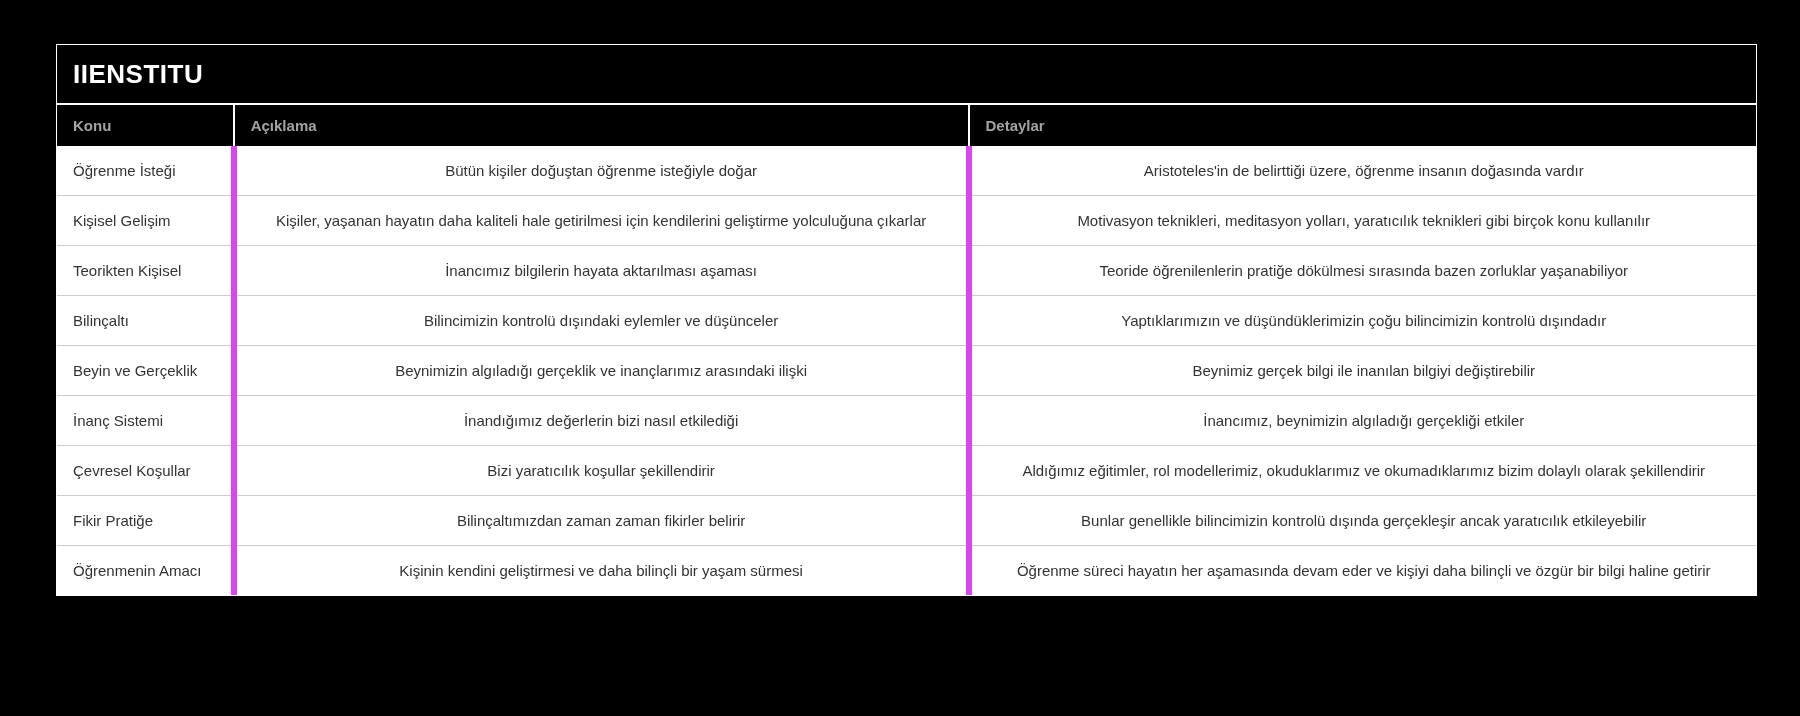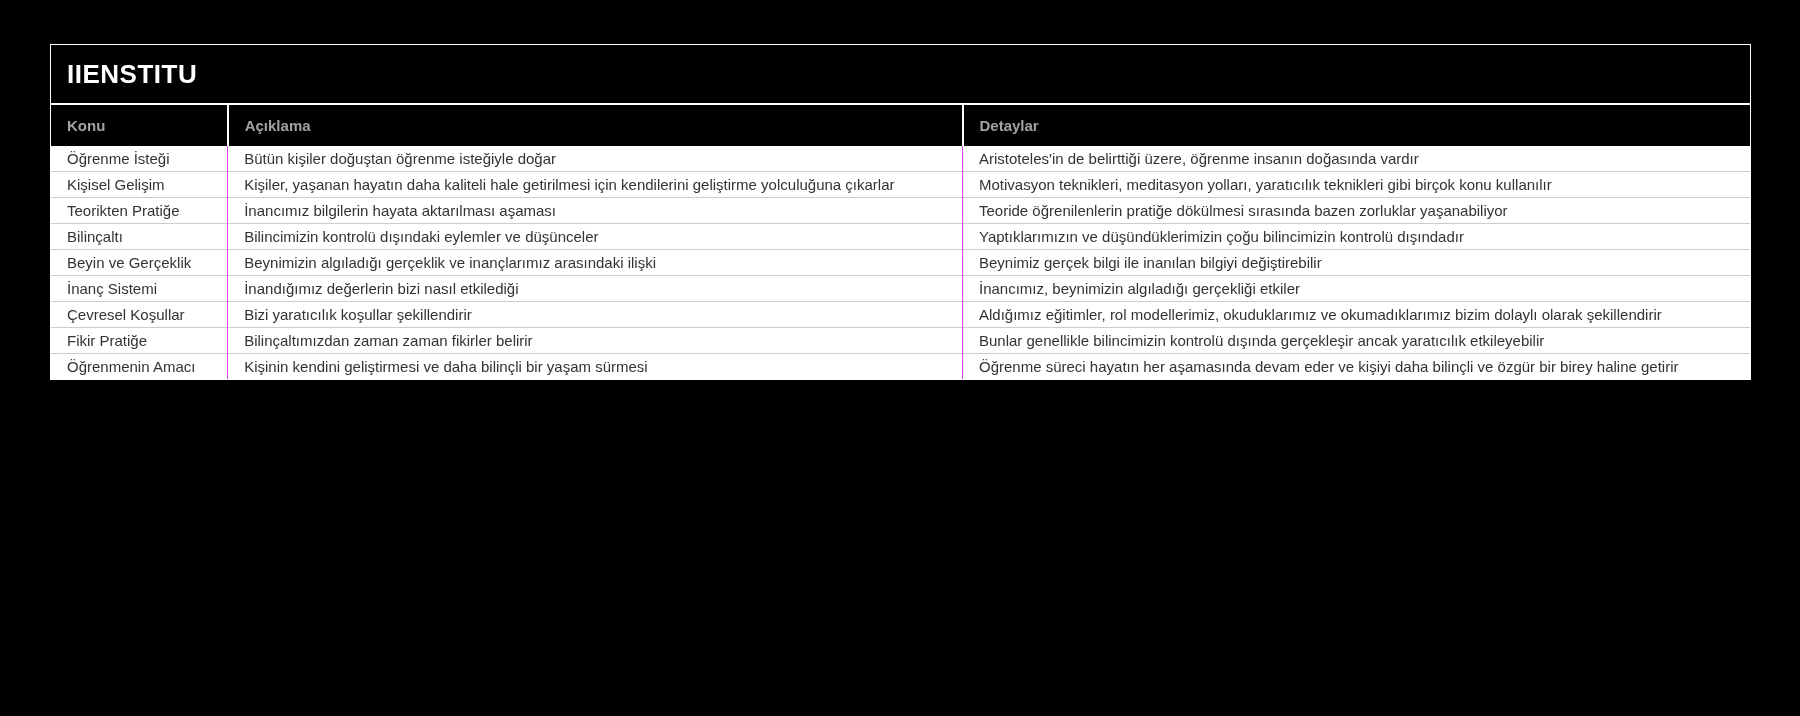--- a/index.html
+++ b/index.html
@@ -6,21 +6,21 @@
     margin: 0;
     padding: 0;
     width: 1800px;
     height: 716px;
     background: #000000;
     font-family: "Liberation Sans", "DejaVu Sans", sans-serif;
     overflow: hidden;
   }
   .card {
     position: absolute;
-    left: 50px;
+    left: 56px;
     top: 44px;
     width: 1701px;
     box-sizing: border-box;
     border: 1px solid #ffffff;
     background: #000000;
   }
   .title-bar {
     background: #000000;
     color: #ffffff;
     font-size: 26px;
@@ -45,25 +45,26 @@
   }
   table.data-table th + th {
     border-left: 2px solid #ffffff;
   }
   table.data-table td {
     background: #ffffff;
     color: #333333;
     font-size: 15px;
     line-height: 21px;
     vertical-align: middle;
-    padding: 2px 16px;
+    padding: 14px 16px;
     word-wrap: break-word;
   }
   table.data-table td + td {
-    border-left: 1px solid #d946ef;
+    border-left: 6px solid #d946ef;
+    text-align: center;
   }
   table.data-table tbody tr + tr td {
     border-top: 1px solid #cccccc;
   }
   col.c-konu     { width: 10.4%; }
   col.c-aciklama { width: 43.25%; }
   col.c-detaylar { width: 46.35%; }
 </style>
 </head>
 <body>
@@ -88,21 +89,21 @@
         <td>Öğrenme İsteği</td>
         <td>Bütün kişiler doğuştan öğrenme isteğiyle doğar</td>
         <td>Aristoteles'in de belirttiği üzere, öğrenme insanın doğasında vardır</td>
       </tr>
       <tr>
         <td>Kişisel Gelişim</td>
         <td>Kişiler, yaşanan hayatın daha kaliteli hale getirilmesi için kendilerini geliştirme yolculuğuna çıkarlar</td>
         <td>Motivasyon teknikleri, meditasyon yolları, yaratıcılık teknikleri gibi birçok konu kullanılır</td>
       </tr>
       <tr>
-        <td>Teorikten Pratiğe</td>
+        <td>Teorikten Kişisel</td>
         <td>İnancımız bilgilerin hayata aktarılması aşaması</td>
         <td>Teoride öğrenilenlerin pratiğe dökülmesi sırasında bazen zorluklar yaşanabiliyor</td>
       </tr>
       <tr>
         <td>Bilinçaltı</td>
         <td>Bilincimizin kontrolü dışındaki eylemler ve düşünceler</td>
         <td>Yaptıklarımızın ve düşündüklerimizin çoğu bilincimizin kontrolü dışındadır</td>
       </tr>
       <tr>
         <td>Beyin ve Gerçeklik</td>
@@ -120,17 +121,17 @@
         <td>Aldığımız eğitimler, rol modellerimiz, okuduklarımız ve okumadıklarımız bizim dolaylı olarak şekillendirir</td>
       </tr>
       <tr>
         <td>Fikir Pratiğe</td>
         <td>Bilinçaltımızdan zaman zaman fikirler belirir</td>
         <td>Bunlar genellikle bilincimizin kontrolü dışında gerçekleşir ancak yaratıcılık etkileyebilir</td>
       </tr>
       <tr>
         <td>Öğrenmenin Amacı</td>
         <td>Kişinin kendini geliştirmesi ve daha bilinçli bir yaşam sürmesi</td>
-        <td>Öğrenme süreci hayatın her aşamasında devam eder ve kişiyi daha bilinçli ve özgür bir birey haline getirir</td>
+        <td>Öğrenme süreci hayatın her aşamasında devam eder ve kişiyi daha bilinçli ve özgür bir bilgi haline getirir</td>
       </tr>
     </tbody>
   </table>
 </div>
 
 </body></html>

